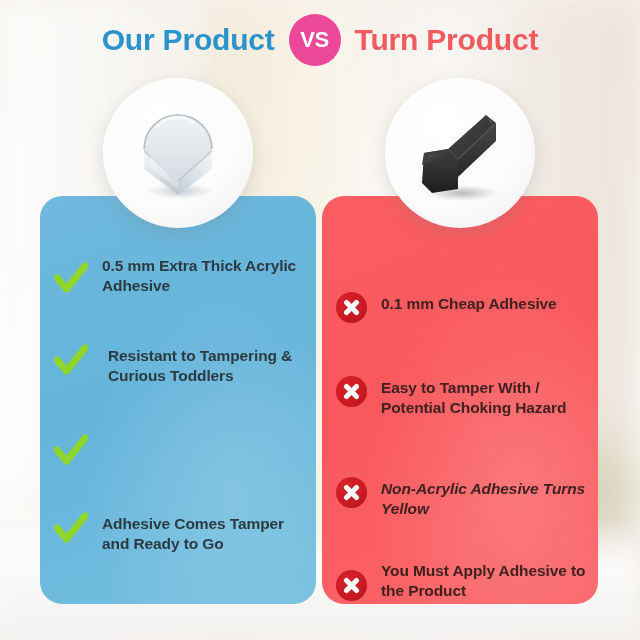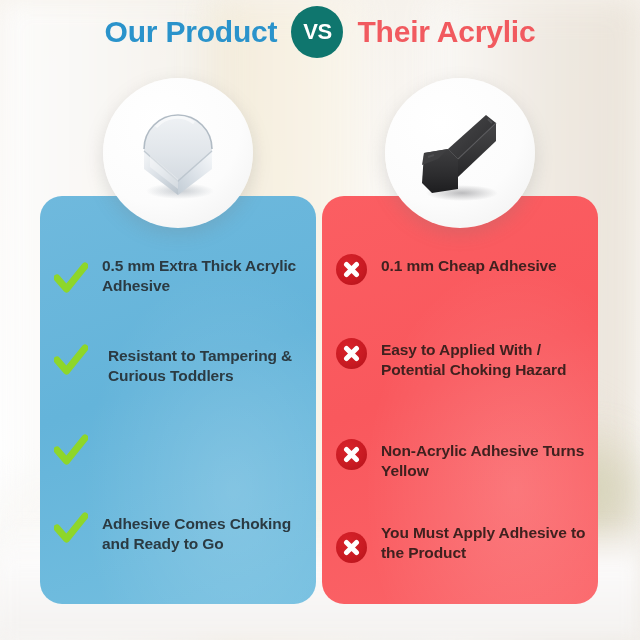--- a/index.html
+++ b/index.html
@@ -59,35 +59,35 @@
     filter:blur(16px);
   }
   .bg-white-band {
     left:0; top:520px; width:640px; height:120px;
     background:linear-gradient(180deg, rgba(255,255,255,0) 0%, #fbfafa 40%, #f3f1ef 100%);
     filter:blur(8px);
   }
 
   
   .header {
-    position:absolute; left:0; top:6px; width:640px; height:52px;
+    position:absolute; left:0; top:14px; width:640px; height:52px;
     display:flex; align-items:center; justify-content:center;
     gap:14px;
     z-index:40;
   }
   .hdr-left, .hdr-right {
     font-size:30px; font-weight:bold; letter-spacing:-.2px;
     white-space:nowrap; line-height:1;
   }
   .hdr-left  { color:#2a93cb; }
   .hdr-right { color:#f15a5f; }
 
   .vs-badge {
     width:52px; height:52px; border-radius:50%;
-    background:#0f766e;
+    background:#ec4899;
     display:flex; align-items:center; justify-content:center;
     flex:0 0 auto;
   }
   .vs-badge span {
     color:#fff; font-size:22px; font-weight:bold; line-height:1;
     letter-spacing:-.5px;
   }
 
   
   .panel {
@@ -122,21 +122,21 @@
 
   
   .rows { position:absolute; left:0; top:0; width:100%; height:100%; }
 
   .row {
     position:absolute;
     display:flex; align-items:flex-start; gap:14px;
     padding-right:10px;
   }
   .row-left  { left:14px; width:262px; }
-  .row-right { left:14px; width:262px; }
+  .row-right { left:14px; width:262px;margin-top:38px; }
 
   .row-text {
     font-size:15.5px; font-weight:bold; line-height:1.28;
     color:#2b3a42;
     padding-top:2px;
     letter-spacing:-.1px;
   }
   .panel-right .row-text { color:#40211f; }
 
   
@@ -162,21 +162,21 @@
   <div class="bg-layer bg-blob-a"></div>
   <div class="bg-layer bg-blob-b"></div>
   <div class="bg-layer bg-blob-c"></div>
   <div class="bg-layer bg-white-band"></div>
 
   <div class="header">
     <div class="hdr-left">Our Product</div>
     <div class="vs-badge">
       <span>VS</span>
     </div>
-    <div class="hdr-right">Their Acrylic</div>
+    <div class="hdr-right">Turn Product</div>
   </div>
 
   <div class="panel panel-left">
     <div class="panel-sheen"></div>
     <div class="rows">
 
       <div class="row row-left" style="top:58px;align-items:flex-end;">
         <svg class="ico" viewBox="0 0 34 34">
           <path d="M3 16 L12.5 27 L31 4" fill="none" stroke="#8ed62a" stroke-width="7" stroke-linecap="round" stroke-linejoin="round"></path>
         </svg>
@@ -193,21 +193,21 @@
       <div class="row row-left" style="top:238px;">
         <svg class="ico" viewBox="0 0 34 34">
           <path d="M3 16 L12.5 27 L31 4" fill="none" stroke="#8ed62a" stroke-width="7" stroke-linecap="round" stroke-linejoin="round"></path>
         </svg>
       </div>
 
       <div class="row row-left" style="top:316px;">
         <svg class="ico" viewBox="0 0 34 34">
           <path d="M3 16 L12.5 27 L31 4" fill="none" stroke="#8ed62a" stroke-width="7" stroke-linecap="round" stroke-linejoin="round"></path>
         </svg>
-        <div class="row-text">Adhesive Comes Choking and Ready to Go</div>
+        <div class="row-text">Adhesive Comes Tamper and Ready to Go</div>
       </div>
 
     </div>
   </div>
 
   <div class="panel panel-right">
     <div class="panel-sheen"></div>
     <div class="rows">
 
       <div class="row row-right" style="top:58px;">
@@ -218,24 +218,24 @@
         </div>
         <div class="row-text">0.1 mm Cheap Adhesive</div>
       </div>
 
       <div class="row row-right" style="top:142px;">
         <div class="xcircle">
           <svg width="17" height="17" viewBox="0 0 17 17">
             <path d="M3.5 3.5 L13.5 13.5 M13.5 3.5 L3.5 13.5" stroke="#ffffff" stroke-width="5" stroke-linecap="round"></path>
           </svg>
         </div>
-        <div class="row-text">Easy to Applied With / Potential Choking Hazard</div>
-      </div>
-
-      <div class="row row-right" style="top:243px;">
+        <div class="row-text">Easy to Tamper With / Potential Choking Hazard</div>
+      </div>
+
+      <div class="row row-right" style="top:243px;font-style:italic;">
         <div class="xcircle">
           <svg width="17" height="17" viewBox="0 0 17 17">
             <path d="M3.5 3.5 L13.5 13.5 M13.5 3.5 L3.5 13.5" stroke="#ffffff" stroke-width="5" stroke-linecap="round"></path>
           </svg>
         </div>
         <div class="row-text">Non-Acrylic Adhesive Turns Yellow</div>
       </div>
 
       <div class="row row-right" style="top:325px;align-items:flex-end;">
         <div class="xcircle">

